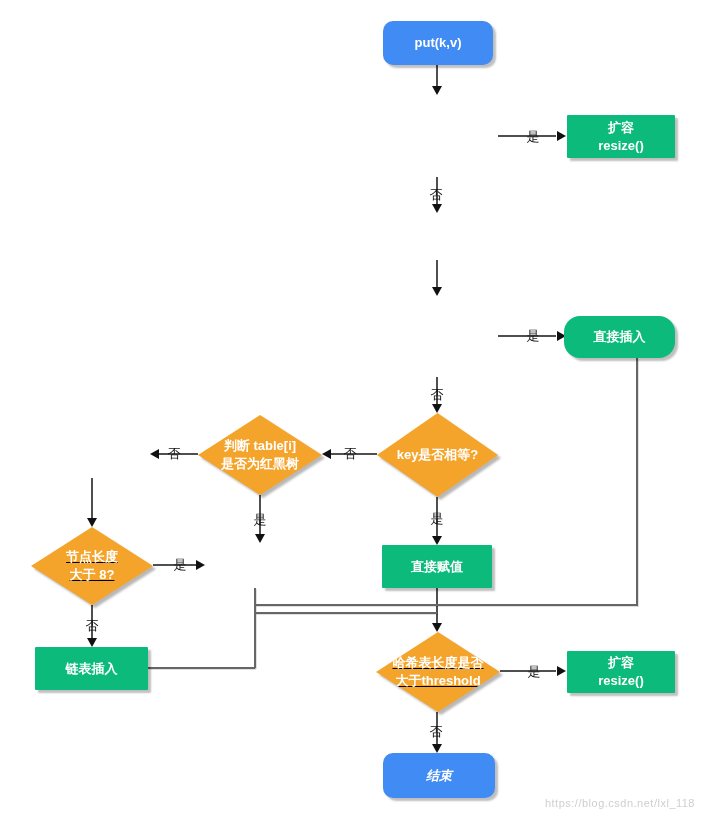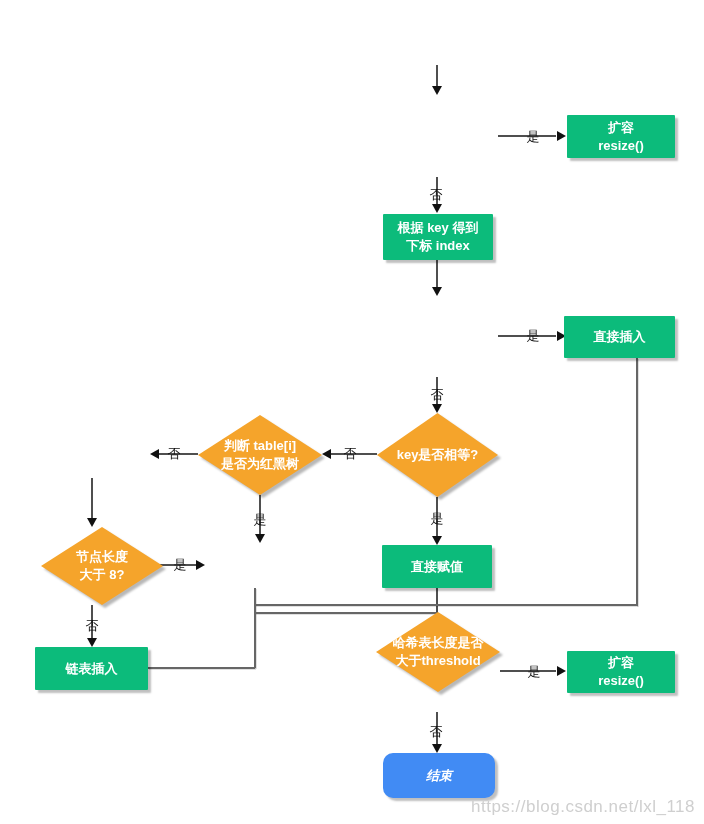--- a/index.html
+++ b/index.html
@@ -28,21 +28,21 @@
   .vline{width:2px;}
   .rail{background:#666;box-shadow:1px 1px 0 rgba(0,0,0,.12);}
   .arr{position:absolute;width:0;height:0;}
   .arr.down{border-left:5px solid transparent;border-right:5px solid transparent;border-top:9px solid #111;}
   .arr.right{border-top:5px solid transparent;border-bottom:5px solid transparent;border-left:9px solid #111;}
   .arr.left{border-top:5px solid transparent;border-bottom:5px solid transparent;border-right:9px solid #111;}
   .elabel{
     position:absolute;font-size:13px;color:#111;transform:translate(-50%,-50%);
     line-height:1;z-index:3;
   }
-  .watermark{position:absolute;right:9px;top:797px;font-size:17px;color:#cfcfcf;letter-spacing:.5px;}
+  .watermark{position:absolute;right:9px;top:797px;font-size:11px;color:#cfcfcf;letter-spacing:.5px;}
 </style>
 </head>
 <body>
 
 <div class="canvas">
 
   <div class="vline" style="left:436px;top:65px;height:22px;"></div>
   <div class="hline" style="left:498px;top:135px;width:58px;"></div>
   <div class="vline" style="left:436px;top:177px;height:28px;"></div>
   <div class="vline" style="left:436px;top:260px;height:28px;"></div>
@@ -88,52 +88,51 @@
   <span class="elabel" style="left:437px;top:394px;">否</span>
   <span class="elabel" style="left:350px;top:453px;">否</span>
   <span class="elabel" style="left:174px;top:453px;">否</span>
   <span class="elabel" style="left:260px;top:519px;">是</span>
   <span class="elabel" style="left:180px;top:564px;">是</span>
   <span class="elabel" style="left:92px;top:625px;">否</span>
   <span class="elabel" style="left:437px;top:518px;">是</span>
   <span class="elabel" style="left:534px;top:671px;">是</span>
   <span class="elabel" style="left:436px;top:731px;">否</span>
 
+  <div class="shape rounded" style="left:383px;top:21px;width:110px;height:44px;">put(k,v)</div>
 
 
   <div class="shape process" style="left:567px;top:115px;width:108px;height:43px;">扩容
 resize()</div>
 
-  <div class="shape process" style="left:383px;top:214px;width:110px;height:46px;">根据 key 得到
-下标 index</div>
 
 
-  <div class="shape process" style="left:564px;top:316px;width:111px;height:42px;">直接插入</div>
+  <div class="shape process" style="left:564px;top:316px;width:111px;height:42px;border-radius:16px;">直接插入</div>
 
   <div class="dwrap" style="left:198px;top:415px;width:124px;height:80px;">
     <div class="diamond">判断 table[i]
 是否为红黑树</div>
   </div>
 
   <div class="dwrap" style="left:377px;top:413px;width:121px;height:84px;">
     <div class="diamond">key是否相等?</div>
   </div>
 
 
-  <div class="dwrap" style="left:41px;top:527px;width:122px;height:78px;">
+  <div class="dwrap" style="left:31px;top:527px;width:122px;height:78px;text-decoration:underline;">
     <div class="diamond">节点长度
 大于 8?</div>
   </div>
 
 
   <div class="shape process" style="left:35px;top:647px;width:113px;height:43px;">链表插入</div>
 
   <div class="shape process" style="left:382px;top:545px;width:110px;height:43px;">直接赋值</div>
 
-  <div class="dwrap" style="left:376px;top:612px;width:124px;height:80px;">
+  <div class="dwrap" style="left:376px;top:632px;width:124px;height:80px;text-decoration:underline;">
     <div class="diamond">哈希表长度是否
 大于threshold</div>
   </div>
 
   <div class="shape process" style="left:567px;top:651px;width:108px;height:42px;">扩容
 resize()</div>
 
   <div class="shape rounded" style="left:383px;top:753px;width:112px;height:45px;font-style:italic;">结束</div>
 
   <div class="watermark">https://blog.csdn.net/lxl_118</div>

